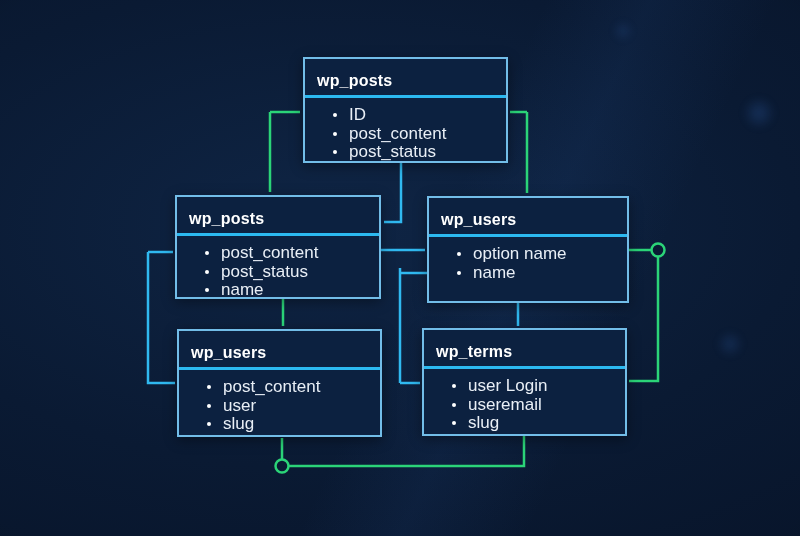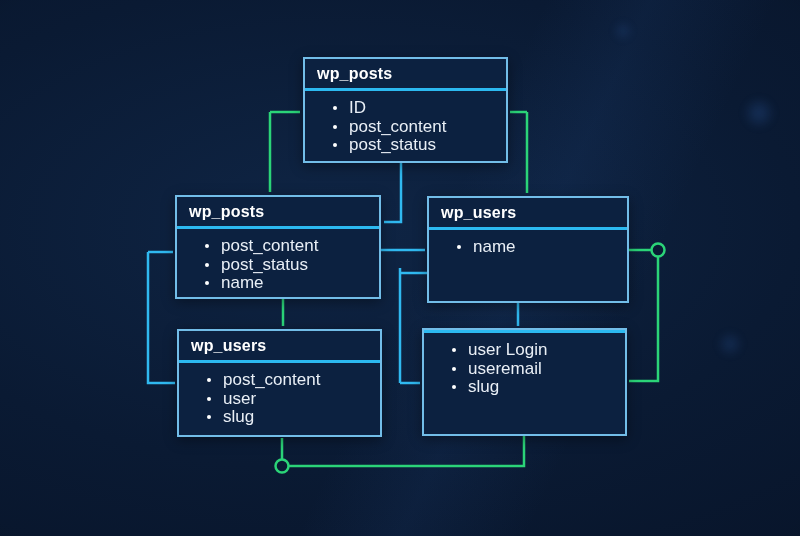--- a/index.html
+++ b/index.html
@@ -23,21 +23,21 @@
   svg.wires path{fill:none;stroke-width:2.5;stroke-linejoin:miter;stroke-linecap:butt;}
   svg.wires circle{stroke-width:2.5;}
 
   .tbox{
     position:absolute;z-index:2;box-sizing:border-box;
     background:#0c2140;border:2px solid #72bde8;
     box-shadow:0 3px 12px rgba(0,0,0,0.38);
   }
   .tbox-title{
     color:#ffffff;font-weight:bold;font-size:16px;line-height:20px;
-    padding:5px 12px 4px 12px;letter-spacing:0.2px;
+    padding:12px 12px 4px 12px;letter-spacing:0.2px;
   }
   .tbox-sep{height:3px;background:#2cb9f0;}
   .tbox ul{list-style:none;margin:8px 0 0 0;padding:0;}
   .tbox li{
     position:relative;color:#e9eff6;font-size:17px;line-height:18.5px;
     padding-left:44px;white-space:nowrap;
   }
   .tbox li::before{
     content:"";position:absolute;left:28px;top:7px;width:4px;height:4px;
     border-radius:50%;background:#ffffff;
@@ -105,35 +105,37 @@
       <li>post_content</li>
       <li>post_status</li>
       <li>name</li>
     </ul>
   </div>
 
   <div class="tbox" style="left:427px;top:196px;width:202px;height:107px;">
     <div class="tbox-title">wp_users</div>
     <div class="tbox-sep"></div>
     <ul>
+      <li>option name</li>
       <li>name</li>
     </ul>
   </div>
 
   <div class="tbox" style="left:177px;top:329px;width:205px;height:108px;">
     <div class="tbox-title">wp_users</div>
     <div class="tbox-sep"></div>
     <ul>
       <li>post_content</li>
       <li>user</li>
       <li>slug</li>
     </ul>
   </div>
 
   <div class="tbox" style="left:422px;top:328px;width:205px;height:108px;">
+    <div class="tbox-title">wp_terms</div>
     <div class="tbox-sep"></div>
     <ul>
       <li>user Login</li>
       <li>useremail</li>
       <li>slug</li>
     </ul>
   </div>
 
 </div>
 

